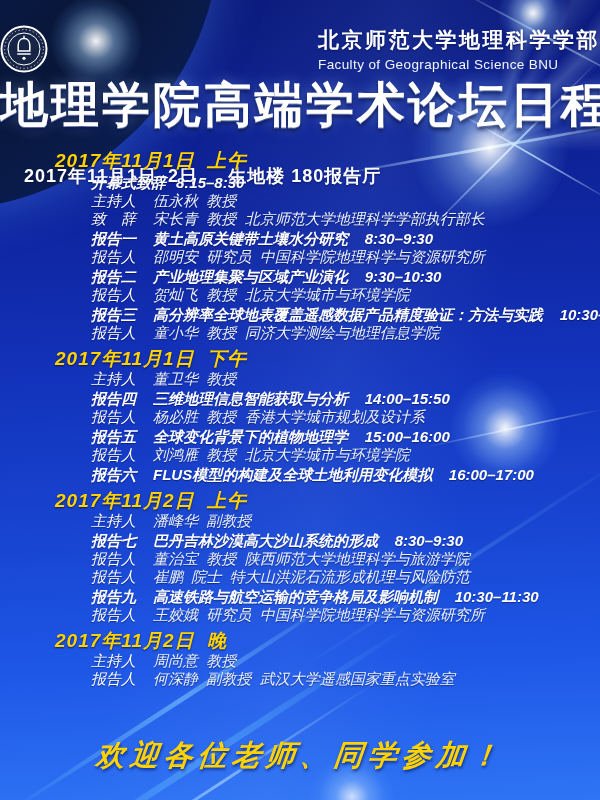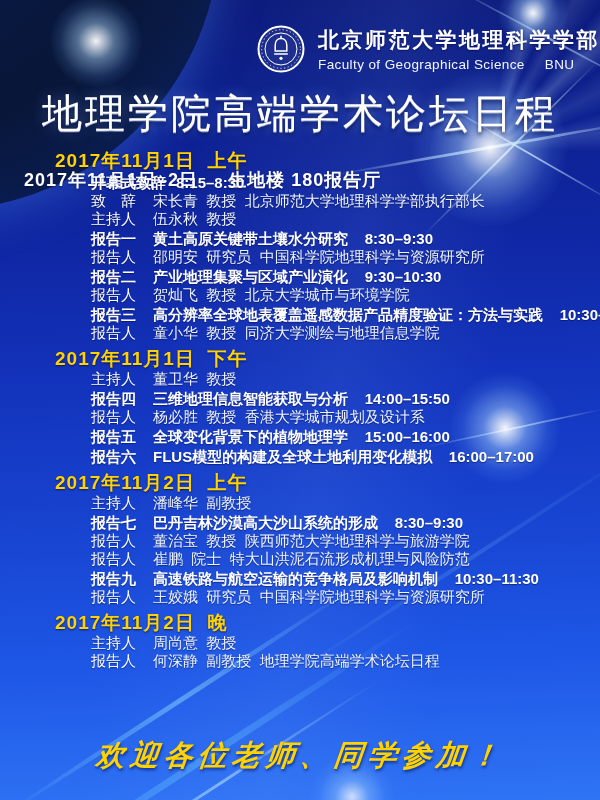--- a/index.html
+++ b/index.html
@@ -42,37 +42,37 @@
   .r5{left:420px; top:427px; width:190px; height:2px; transform:rotate(-12deg); opacity:.8;}
   .s1{left:-30px; top:698px; width:420px; height:5px; transform:rotate(-33deg);
       background:linear-gradient(90deg, rgba(120,215,255,0), rgba(140,220,255,.5), rgba(120,215,255,0));}
   .s2{left:-60px; top:758px; width:520px; height:7px; transform:rotate(-33deg);
       background:linear-gradient(90deg, rgba(100,200,255,0), rgba(110,205,255,.38), rgba(100,200,255,0));}
   .s3{left:30px;  top:782px; width:380px; height:3px; transform:rotate(-33deg);
       background:linear-gradient(90deg, rgba(170,230,255,0), rgba(190,235,255,.55), rgba(170,230,255,0));}
   .s4{left:250px; top:560px; width:430px; height:4px; transform:rotate(-33deg);
       background:linear-gradient(90deg, rgba(120,200,255,0), rgba(130,205,255,.20), rgba(120,200,255,0));}
   
-  .org{position:relative; display:flex; justify-content:flex-end; align-items:center; gap:13px; padding-top:25px;}
+  .org{position:relative; display:flex; justify-content:space-between; align-items:center; gap:13px; padding-top:25px;}
   .seal{width:48px; height:48px; flex:0 0 auto;}
   .org-names{text-align:left;}
   .org-cn{font-size:21px; font-weight:bold; letter-spacing:2.5px; text-shadow:0 1px 2px rgba(0,10,60,.6); white-space:pre;}
   .org-en{font-size:13.5px; margin-top:3px; letter-spacing:.4px; color:#f2f7ff; white-space:pre;}
-  .org-en .abbr{margin-left:20px;}
+  .org-en .abbr{margin-left:4px;}
   .title{
-    position:relative; margin-top:13px; text-align:center;
-    font-size:40px; font-weight:400; letter-spacing:3px; white-space:pre;
+    position:relative; margin-top:0; text-align:center;
+    font-size:48px; font-weight:700; letter-spacing:3px; white-space:pre;
     color:#ffffff;
     text-shadow:0 3px 4px rgba(3,15,70,.8), 0 0 14px rgba(150,190,255,.45), 0 1px 0 #dfe8ff;
   }
   .subtitle{position:relative; margin-top:6px; text-align:left; font-size:18px; font-weight:bold; letter-spacing:1px; white-space:pre; text-shadow:0 1px 2px rgba(0,10,60,.6);}
   .subtitle .venue{margin-left:30px;}
   
   .schedule{position:absolute; left:55px; right:10px; top:150px;}
-  .session{margin-top:7px;}
+  .session{margin-top:7px;font-style:italic;}
   .session:first-child{margin-top:0;}
   .session-header{
     font-size:19px; line-height:21px; font-weight:bold; letter-spacing:1px;
     color:#ffd200; white-space:pre; text-shadow:0 1px 2px rgba(0,10,60,.7);
   }
   .row{font-size:15px; line-height:16px; margin-top:2px; white-space:pre; text-shadow:0 1px 1px rgba(0,10,60,.5);margin-left:36px;}
   .row.talk{font-weight:bold; margin-top:4px;}
   .row .lbl{display:inline-block; min-width:52px; margin-right:10px;}
   .row.person .txt{color:#eef4ff;}
   
@@ -123,47 +123,48 @@
 
   <div class="title">地理学院高端学术论坛日程</div>
   <div class="subtitle">
     <span>2017年11月1日–2日</span><span class="venue">生地楼 180报告厅</span>
   </div>
 
   <div class="schedule">
       <div class="session">
         <div class="session-header">2017年11月1日  上午</div>
         <div class="row talk"><span class="lbl">开幕式致辞</span><span class="txt">8:15–8:30</span></div>
+        <div class="row person"><span class="lbl">主持人</span><span class="txt">伍永秋  教授</span></div>
         <div class="row person"><span class="lbl">致　辞</span><span class="txt">宋长青  教授  北京师范大学地理科学学部执行部长</span></div>
-        <div class="row person"><span class="lbl">主持人</span><span class="txt">伍永秋  教授</span></div>
         <div class="row talk"><span class="lbl">报告一</span><span class="txt">黄土高原关键带土壤水分研究    8:30–9:30</span></div>
         <div class="row person"><span class="lbl">报告人</span><span class="txt">邵明安  研究员  中国科学院地理科学与资源研究所</span></div>
         <div class="row talk"><span class="lbl">报告二</span><span class="txt">产业地理集聚与区域产业演化    9:30–10:30</span></div>
         <div class="row person"><span class="lbl">报告人</span><span class="txt">贺灿飞  教授  北京大学城市与环境学院</span></div>
         <div class="row talk"><span class="lbl">报告三</span><span class="txt">高分辨率全球地表覆盖遥感数据产品精度验证：方法与实践    10:30–11:30</span></div>
         <div class="row person"><span class="lbl">报告人</span><span class="txt">童小华  教授  同济大学测绘与地理信息学院</span></div>
       </div>
       <div class="session">
         <div class="session-header">2017年11月1日  下午</div>
         <div class="row person"><span class="lbl">主持人</span><span class="txt">董卫华  教授</span></div>
         <div class="row talk"><span class="lbl">报告四</span><span class="txt">三维地理信息智能获取与分析    14:00–15:50</span></div>
         <div class="row person"><span class="lbl">报告人</span><span class="txt">杨必胜  教授  香港大学城市规划及设计系</span></div>
         <div class="row talk"><span class="lbl">报告五</span><span class="txt">全球变化背景下的植物地理学    15:00–16:00</span></div>
+        <div class="row person"><span class="lbl">报告人</span><span class="txt">刘鸿雁  教授  北京大学城市与环境学院</span></div>
         <div class="row talk"><span class="lbl">报告六</span><span class="txt">FLUS模型的构建及全球土地利用变化模拟    16:00–17:00</span></div>
       </div>
       <div class="session">
         <div class="session-header">2017年11月2日  上午</div>
         <div class="row person"><span class="lbl">主持人</span><span class="txt">潘峰华  副教授</span></div>
         <div class="row talk"><span class="lbl">报告七</span><span class="txt">巴丹吉林沙漠高大沙山系统的形成    8:30–9:30</span></div>
         <div class="row person"><span class="lbl">报告人</span><span class="txt">董治宝  教授  陕西师范大学地理科学与旅游学院</span></div>
         <div class="row person"><span class="lbl">报告人</span><span class="txt">崔鹏  院士  特大山洪泥石流形成机理与风险防范</span></div>
         <div class="row talk"><span class="lbl">报告九</span><span class="txt">高速铁路与航空运输的竞争格局及影响机制    10:30–11:30</span></div>
         <div class="row person"><span class="lbl">报告人</span><span class="txt">王姣娥  研究员  中国科学院地理科学与资源研究所</span></div>
       </div>
       <div class="session">
         <div class="session-header">2017年11月2日  晚</div>
         <div class="row person"><span class="lbl">主持人</span><span class="txt">周尚意  教授</span></div>
-        <div class="row person"><span class="lbl">报告人</span><span class="txt">何深静  副教授  地理学院高端学术论坛日程</span></div>
+        <div class="row person"><span class="lbl">报告人</span><span class="txt">何深静  副教授  武汉大学遥感国家重点实验室</span></div>
       </div>
     </div>
 
   <div class="welcome">欢迎各位老师、同学参加！</div>
 </div>
 
 </body></html>

